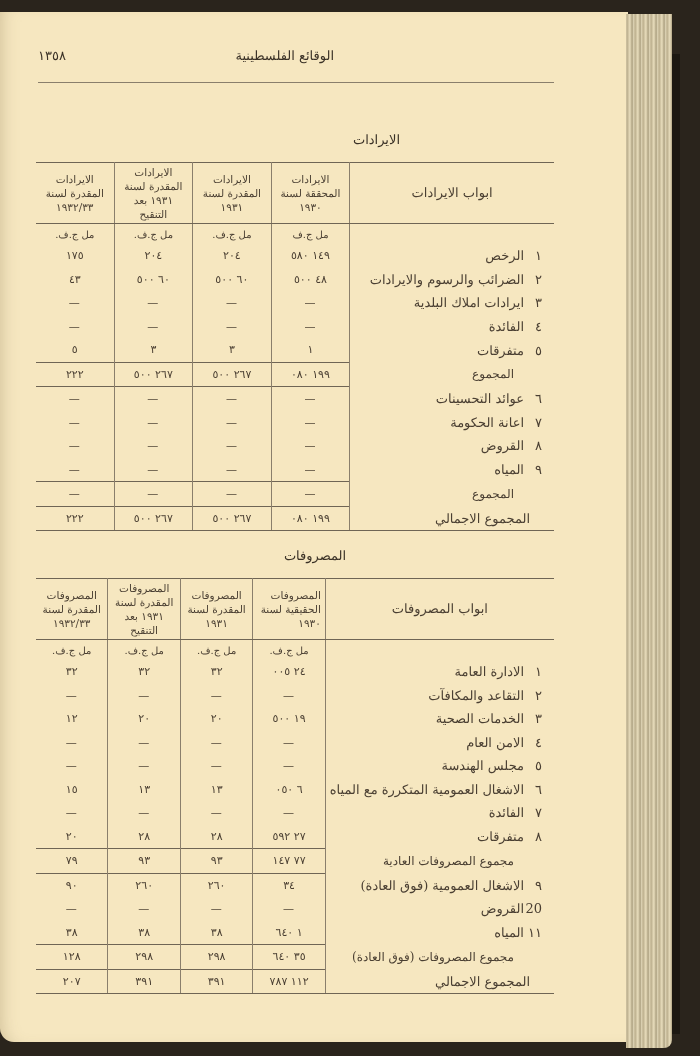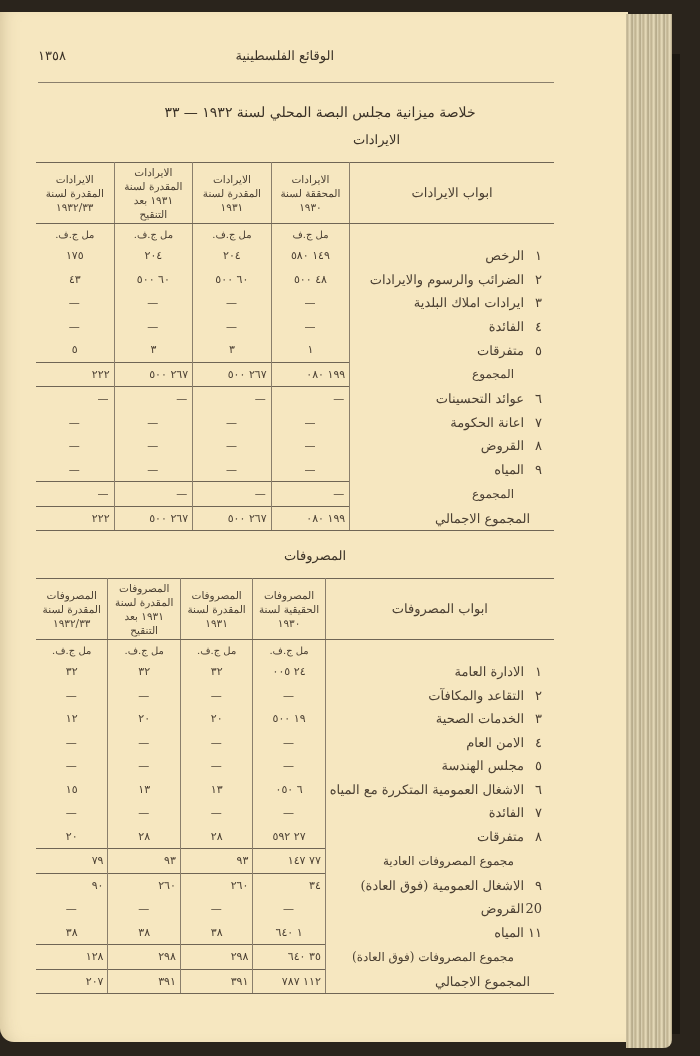--- a/index.html
+++ b/index.html
@@ -48,38 +48,37 @@
   }
   table.budget th:last-child, table.budget td:last-child { border-left: none; }
   table.budget thead tr.h1 th { border-top: 1.5px solid #6f6555; border-bottom: 1px solid #6f6555; height: 60px; line-height: 1.35; font-size: 10.5px; }
   table.budget thead tr.h1 th.label-col { font-size: 13px; }
   table.budget tr.units td { height: 20px; font-size: 10px; }
   table.budget td.item { text-align: right; padding-right: 12px; font-size: 13px; white-space: nowrap; border-left: 1px solid #8a7f6c; }
   table.budget td.item .num { display: inline-block; width: 18px; }
   table.budget td.item.sum { padding-right: 40px; font-size: 12px; }
   table.budget td.item.sum2 { padding-right: 24px; }
   table.budget tr.row td { height: 23.5px; }
-  table.budget tr.sep td:not(.item) { border-top: 1px solid #6f6555; text-align: right; }
+  table.budget tr.sep td:not(.item) { border-top: 1px solid #6f6555; }
   table.budget tr.last td { border-bottom: 1.5px solid #6f6555; }
   .val { letter-spacing: 1px; }
 </style>
 </head>
 <body>
 
 <div class="page"></div>
 <div class="page-edges"></div>
 
 <div class="content">
   <div class="running-head">
     <span style="margin-right:220px;">الوقائع الفلسطينية</span>
     <span>١٣٥٨</span>
   </div>
   <div class="running-rule"></div>
 
-  <div class="title">خلاصة ميزانية مجلس البصة المحلي لسنة ١٩٣٢ — ٣٣</div>
   <div class="subtitle" style="top:132px; left:230px; width:170px;text-align:right;">الايرادات</div>
 
   <table class="budget" id="rev-table" style="top:162px;">
     <thead>
       <tr class="h1">
         <th class="label-col" style="width:196px;">ابواب الايرادات</th>
         <th style="width:70px;margin-top:19px;">الايرادات المحققة لسنة ١٩٣٠</th>
         <th style="width:70px;">الايرادات المقدرة لسنة ١٩٣١</th>
         <th style="width:70px;">الايرادات المقدرة لسنة ١٩٣١ بعد التنقيح</th>
         <th style="width:70px;">الايرادات المقدرة لسنة ١٩٣٢/٣٣</th>
@@ -179,21 +178,21 @@
         </tr>
       </tbody>
   </table>
 
   <div class="subtitle" style="top:548px; left:230px; width:170px;">المصروفات</div>
 
   <table class="budget" id="exp-table" style="top:578px;">
     <thead>
       <tr class="h1">
         <th class="label-col" style="width:196px;">ابواب المصروفات</th>
-        <th style="width:70px;">المصروفات الحقيقية لسنة ١٩٣٠</th>
+        <th style="width:70px;text-align:right;">المصروفات الحقيقية لسنة ١٩٣٠</th>
         <th style="width:70px;">المصروفات المقدرة لسنة ١٩٣١</th>
         <th style="width:70px;">المصروفات المقدرة لسنة ١٩٣١ بعد التنقيح</th>
         <th style="width:70px;">المصروفات المقدرة لسنة ١٩٣٢/٣٣</th>
       </tr>
     </thead>
     <tbody id="exp-body">
         <tr class="units">
           <td class="item"></td>
           <td>مل ج.ف.</td>
           <td>مل ج.ف.</td>

